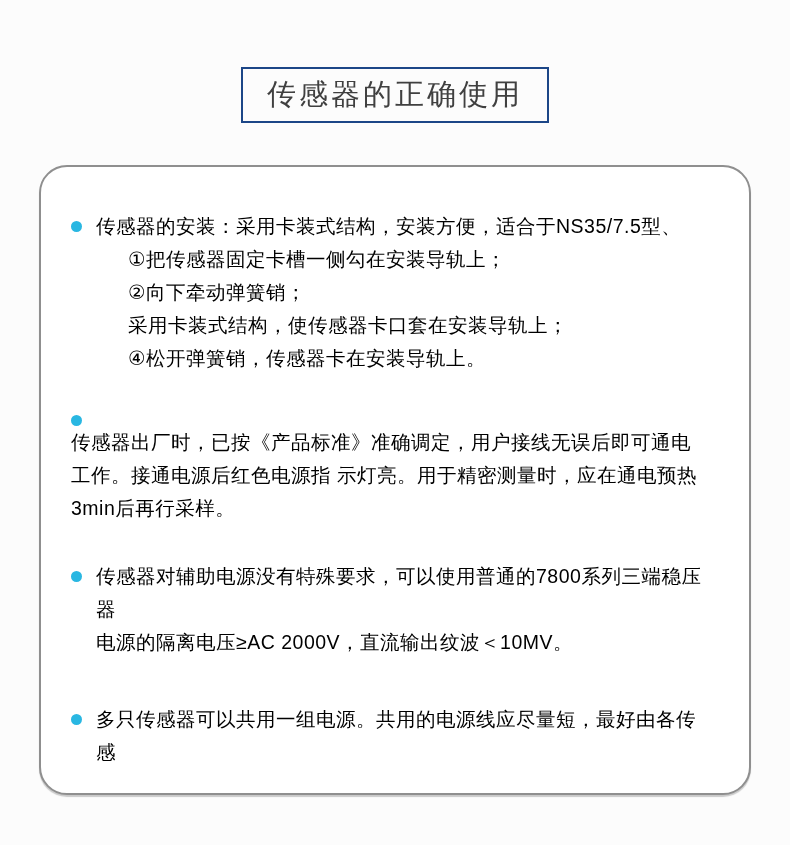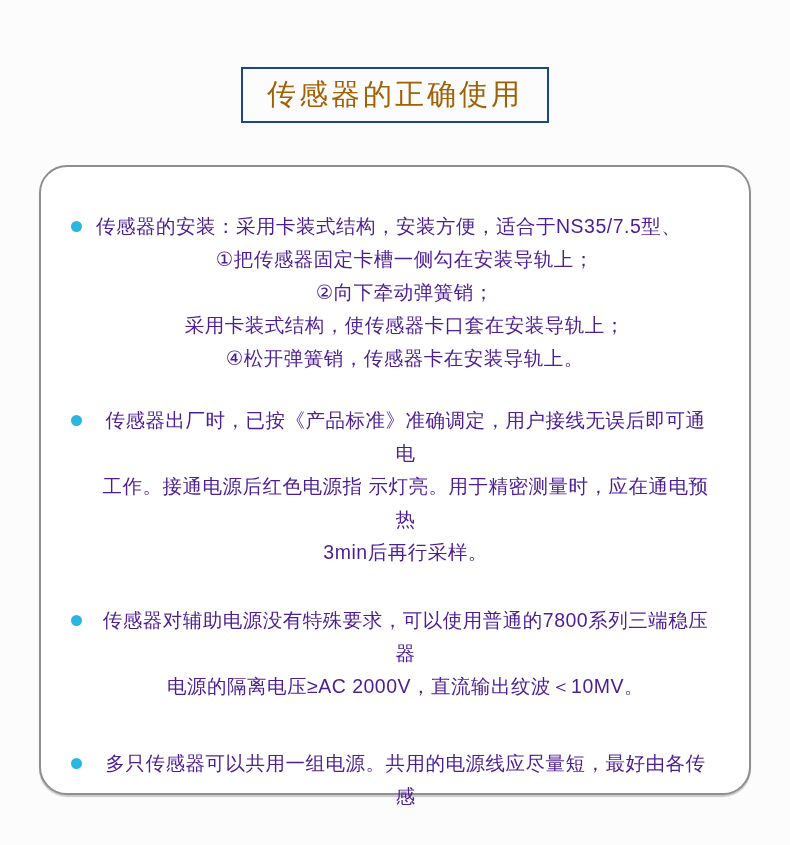--- a/index.html
+++ b/index.html
@@ -9,53 +9,52 @@
     font-family: "Liberation Sans", "DejaVu Sans", sans-serif;
     overflow: hidden;
   }
   .title-box {
     width: 308px; height: 56px;
     margin: 67px auto 0;
     border: 2px solid #1c4687;
     display: flex; align-items: center; justify-content: center;
     font-size: 29px; font-weight: 400;
     letter-spacing: 3px;
-    color: #a16207;
+    color: #404040;
     background: #fcfcfc;
   }
   .panel {
     width: 712px; height: 630px;
     margin: 42px auto 0;
     background: #ffffff;
     border: 2px solid #8f8f8f;
     border-radius: 28px;
     box-shadow: 0 2px 1px rgba(0,0,0,0.20);
     padding: 43px 34px 0 30px;
   }
   .bullet-item {
     display: flex;
     align-items: flex-start;
   }
-  .bullet-item.m1 { margin-top: 29px; }
+  .bullet-item.m1 { margin-top: 29px; flex-direction: column; }
   .bullet-item.m2 { margin-top: 35px; }
   .bullet-item.m3 { margin-top: 44px; }
   .bullet-dot {
     flex: none;
     width: 11px; height: 11px;
     border-radius: 50%;
     background: #29b7e2;
     margin-top: 11px;
     margin-right: 14px;
   }
   .bullet-text {
     font-size: 19.5px;
     line-height: 33px;
-    color: #4c1d95;
+    color: #000000;
     letter-spacing: 0.5px;
-    text-align: center;
   }
   .steps { padding-left: 32px; }
   .line { min-height: 33px; }
 </style>
 </head>
 <body>
 
 <div class="title-box">
   <span>传感器的正确使用</span>
 </div>

